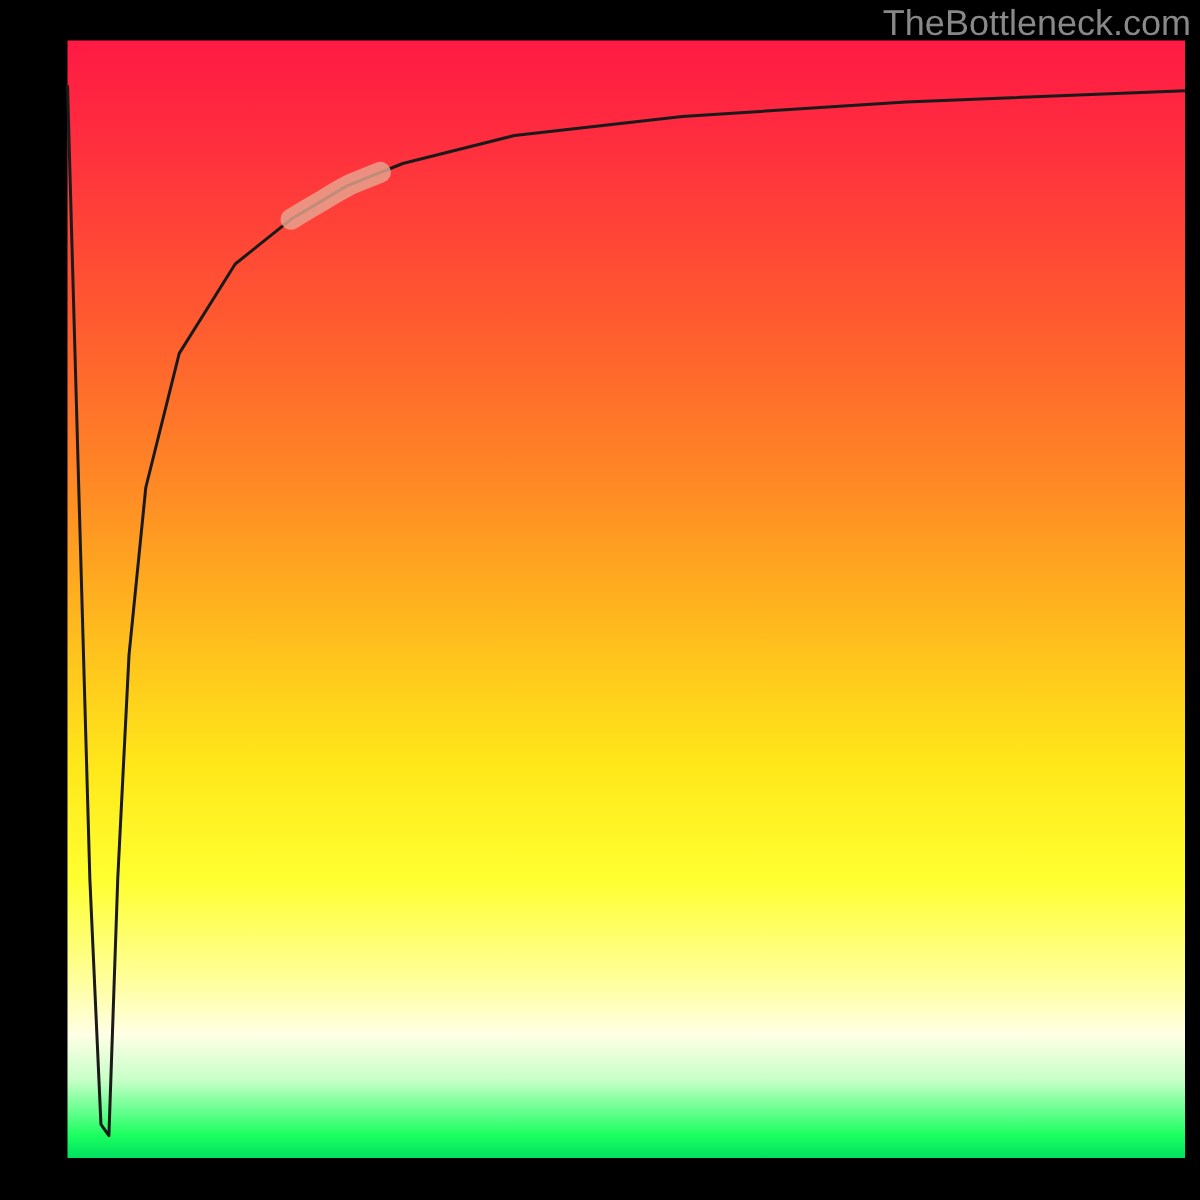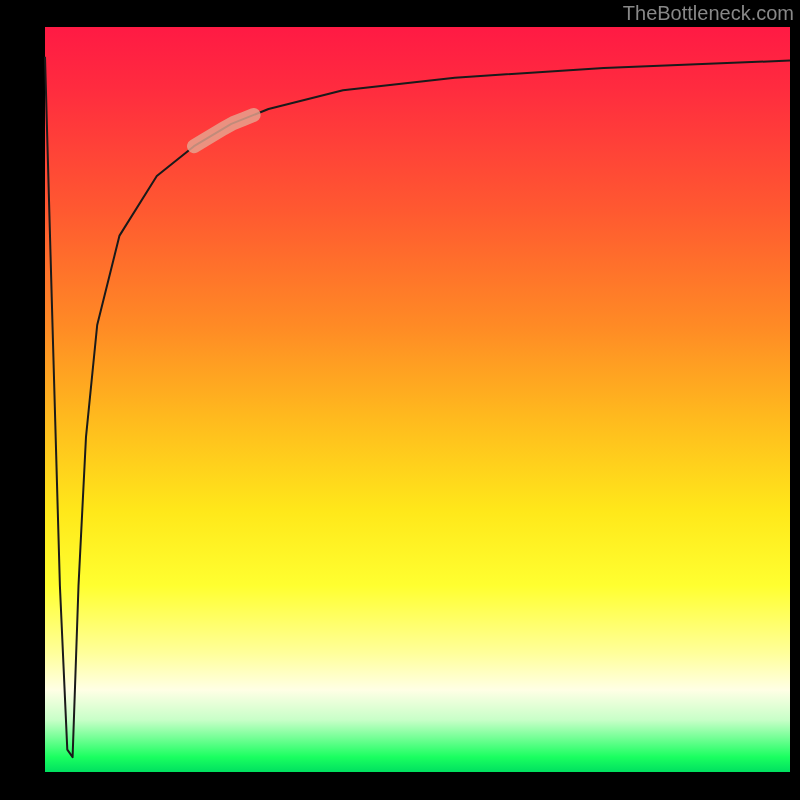--- a/index.html
+++ b/index.html
@@ -10,21 +10,21 @@
     height: 800px;
     overflow: hidden;
     font-family: Arial, sans-serif;
     position: relative;
   }
   .watermark {
     position: absolute;
     top: 2px;
     right: 6px;
     color: #888;
-    font-size: 20px;
+    font-size: 24px;
     font-weight: 500;
     z-index: 10;
   }
   .plot-frame {
     position: absolute;
     left: 45px;
     top: 27px;
     width: 745px;
     height: 745px;
     background: #000;

